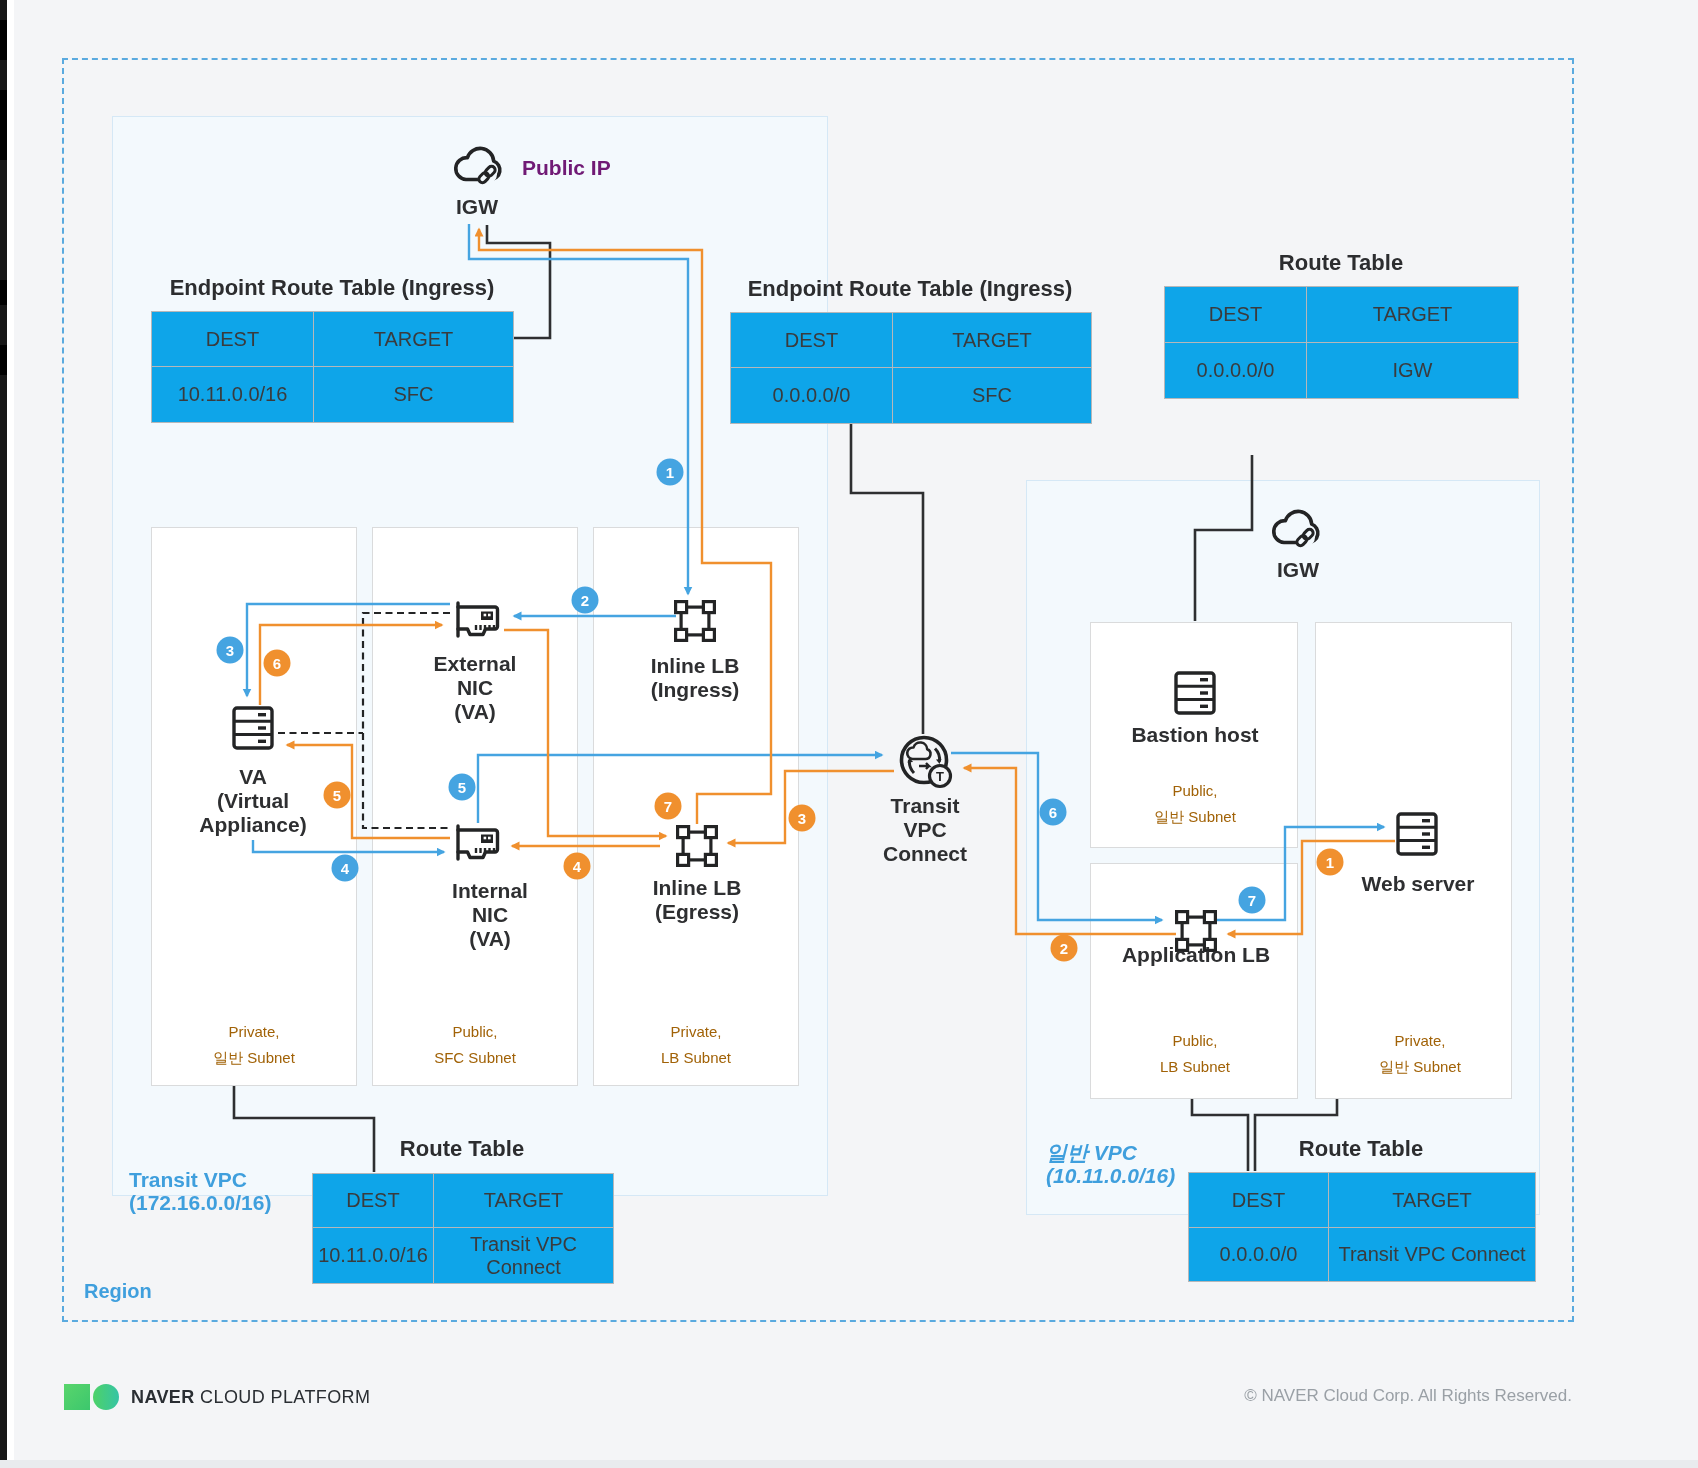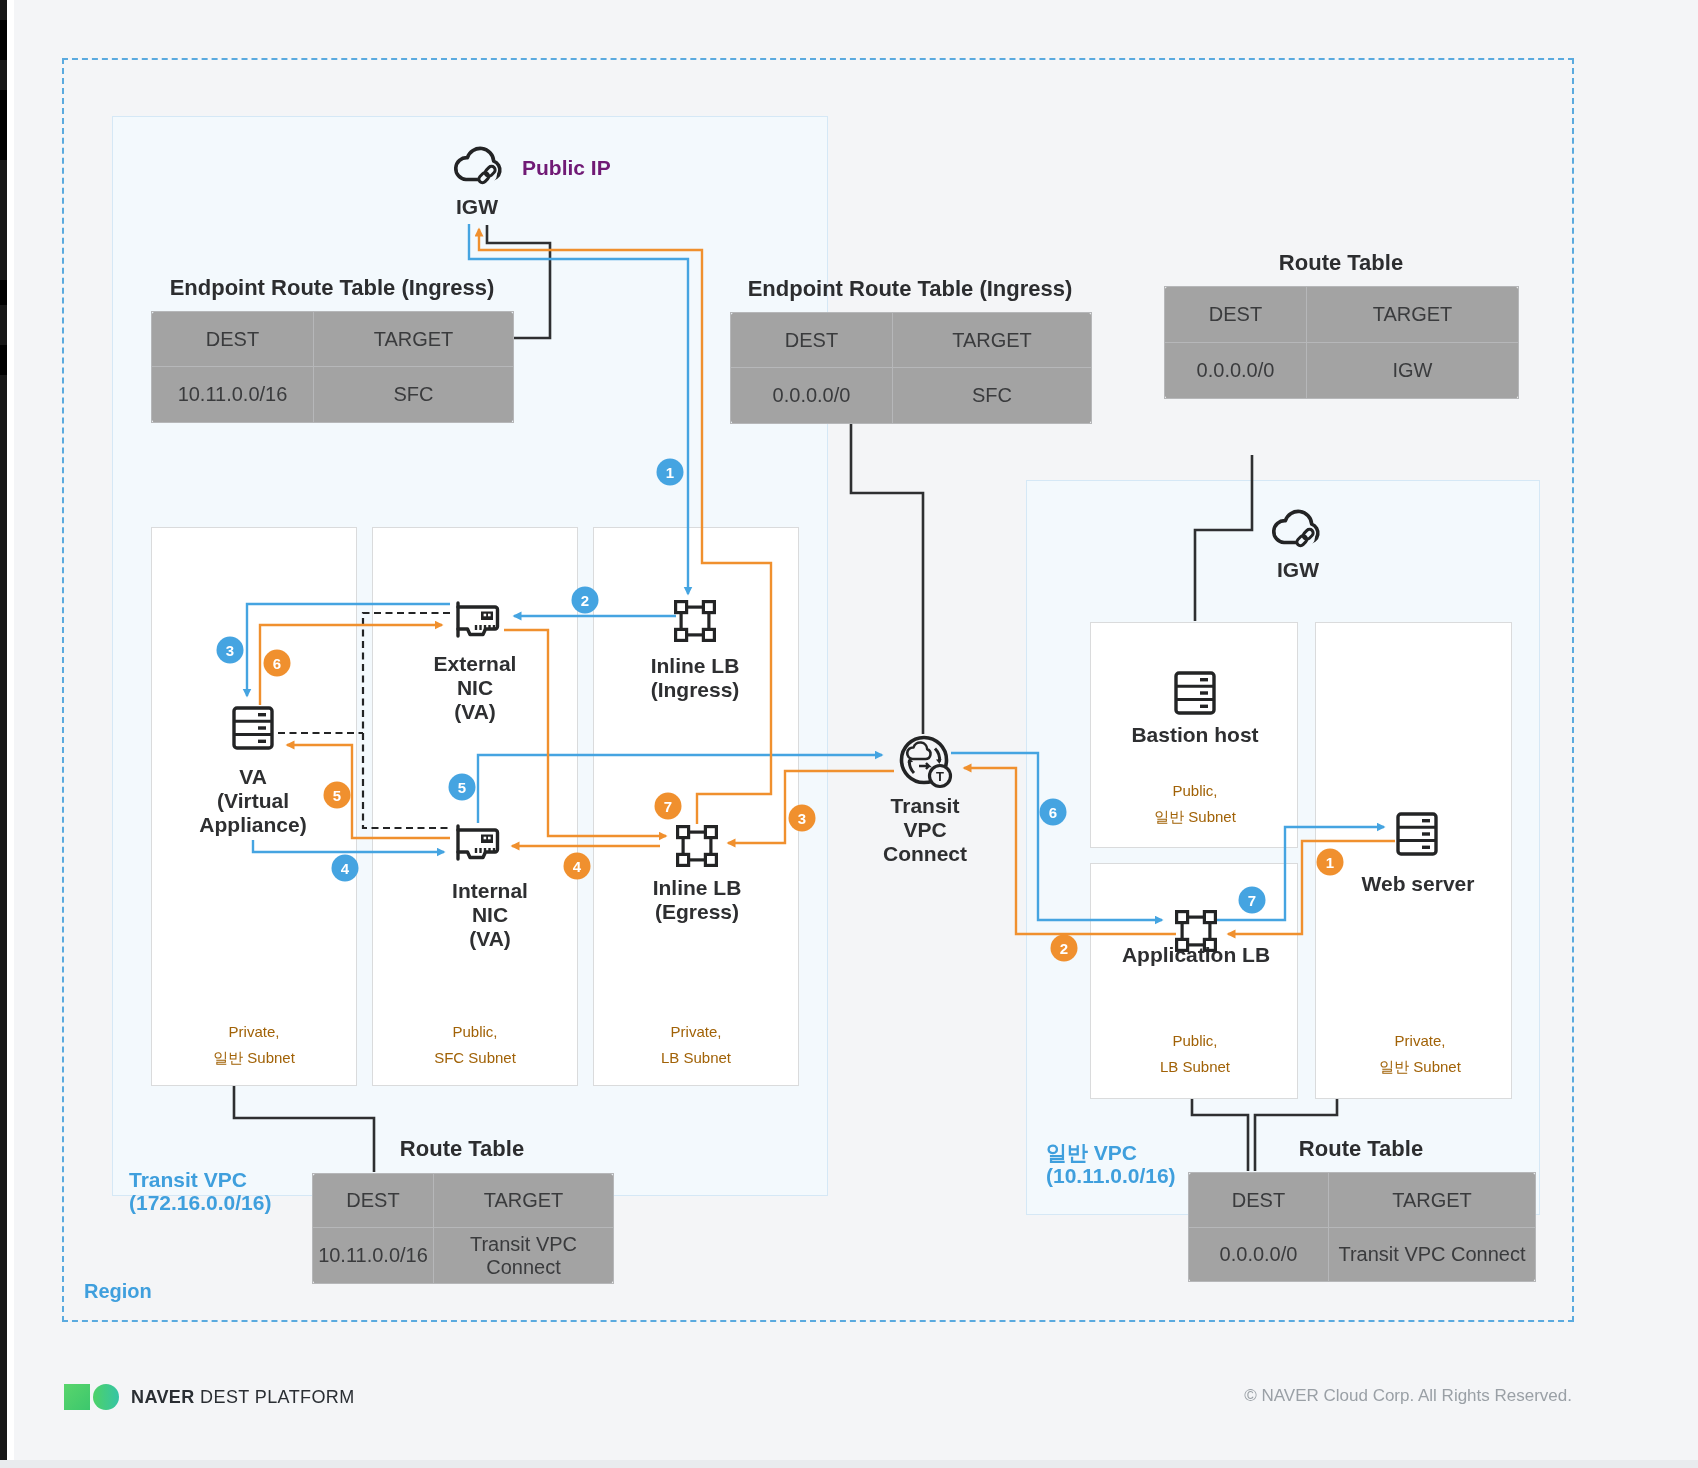--- a/index.html
+++ b/index.html
@@ -21,21 +21,21 @@
   
   .subnet{background:#ffffff;border:1px solid #dadbdc;box-sizing:border-box;}
   .sub1{left:151px;top:527px;width:206px;height:559px;}
   .sub2{left:372px;top:527px;width:206px;height:559px;}
   .sub3{left:593px;top:527px;width:206px;height:559px;}
   .sub-bastion{left:1090px;top:622px;width:208px;height:226px;}
   .sub-app{left:1090px;top:863px;width:208px;height:236px;}
   .sub-web{left:1315px;top:622px;width:197px;height:477px;}
   .subnet-text{color:#a16207;font-size:15px;line-height:26px;text-align:center;transform:translateX(-50%);white-space:nowrap;}
   
-  .rt{border-collapse:collapse;background:#a3a3a3;border-radius:6px;}
+  .rt{border-collapse:collapse;background:#0ea5e9;}
   .rt td{border:1px solid #b6b7b9;text-align:center;vertical-align:middle;font-size:20px;color:#3a3b3d;padding:0;}
   .rt-title{font-size:22px;font-weight:700;color:#2c2d2f;transform:translateX(-50%);white-space:nowrap;}
   
   .node-label{font-size:21px;font-weight:700;color:#2e2f31;line-height:24px;text-align:center;transform:translateX(-50%);white-space:nowrap;}
   .cloud-label{font-size:21px;font-weight:700;color:#701a75;white-space:nowrap;text-align:right;}
   
   .badge{width:27px;height:27px;border-radius:50%;color:#fff;font-size:15px;font-weight:700;display:flex;align-items:center;justify-content:center;transform:translate(-50%,-50%);}
   .badge-blue{background:#45a4e1;}
   .badge-orange{background:#f0902e;}
   
@@ -377,21 +377,21 @@
 </div>
 <div class="abs subnet-text" style="left:1420px;top:1028px;">
   <div>Private,</div>
     <div>일반 Subnet</div>
 </div>
 
 <div class="abs vpc-label" style="left:129px;top:1128px;margin-top:40px;">
   <div>Transit VPC</div>
   <div>(172.16.0.0/16)</div>
 </div>
-<div class="abs vpc-label" style="left:1046px;top:1141px;">
+<div class="abs vpc-label" style="left:1046px;top:1141px;font-style:italic;">
   <div>일반 VPC</div>
   <div>(10.11.0.0/16)</div>
 </div>
 <div class="abs region-label">Region</div>
 
 <div class="abs badge badge-blue" style="left:670px;top:472px;">1</div>
 <div class="abs badge badge-blue" style="left:585px;top:600px;">2</div>
 <div class="abs badge badge-blue" style="left:230px;top:650px;">3</div>
 <div class="abs badge badge-blue" style="left:345px;top:868px;">4</div>
 <div class="abs badge badge-blue" style="left:462px;top:787px;">5</div>
@@ -402,15 +402,15 @@
 <div class="abs badge badge-orange" style="left:1064px;top:948px;">2</div>
 <div class="abs badge badge-orange" style="left:802px;top:818px;">3</div>
 <div class="abs badge badge-orange" style="left:577px;top:866px;">4</div>
 <div class="abs badge badge-orange" style="left:337px;top:795px;">5</div>
 <div class="abs badge badge-orange" style="left:277px;top:663px;">6</div>
 <div class="abs badge badge-orange" style="left:668px;top:806px;">7</div>
 
 <div class="abs logo-square" style="left:64px;top:1384px;"></div>
 <div class="abs logo-circle" style="left:93px;top:1384px;"></div>
 <div class="abs brand-text" style="left:131px;top:1387px;">
-  <b>NAVER</b> <span>DEST PLATFORM</span>
+  <b>NAVER</b> <span>CLOUD PLATFORM</span>
 </div>
 <div class="abs copyright" style="left:1572px;top:1386px;">© NAVER Cloud Corp. All Rights Reserved.</div>
 
 </body></html>

